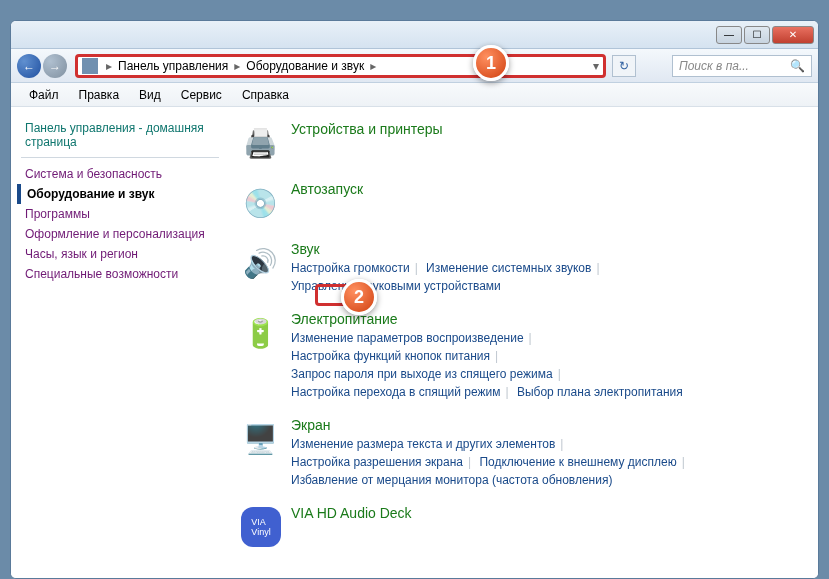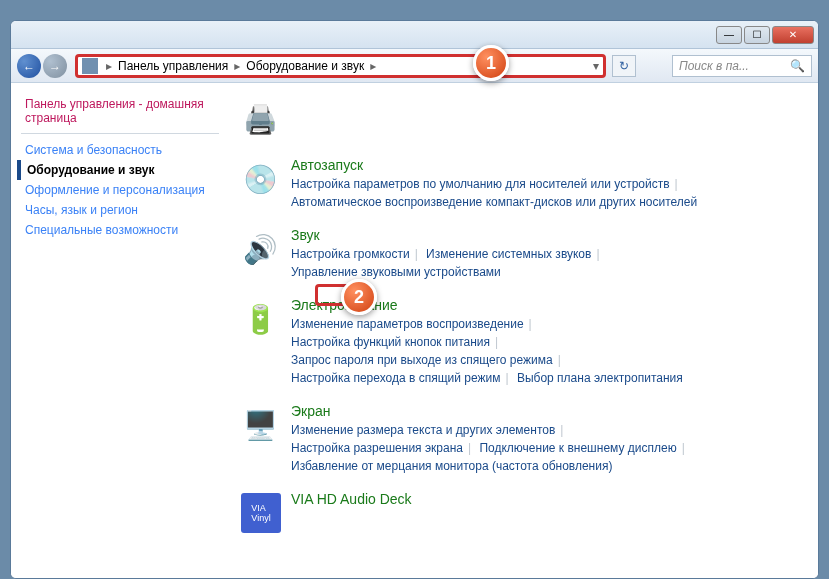--- a/index.html
+++ b/index.html
@@ -17,43 +17,43 @@
 .addr-icon { width: 16px; height: 16px; background: #7090b0; margin-right: 6px; }
 .crumb { color: #000; padding: 12px 4px; cursor: pointer; }
 .crumb-sep { color: #666; padding: 0 2px; }
 .refresh { width: 24px; height: 22px; border: 1px solid #b0c0d0; background: #f0f4f8; display: flex; align-items: center; justify-content: center; margin-right: 4px; cursor: pointer; color: #3060a0; }
 .searchbox { width: 140px; height: 22px; border: 1px solid #b0c0d0; background: #fff; padding: 0 6px; color: #888; font-style: italic; display: flex; align-items: center; justify-content: space-between; margin-left: 32px; }
 .searchbox .mag { color: #3070c0; font-style: normal; }
 .menubar { height: 24px; background: linear-gradient(#f8fafc,#eef2f6); display: flex; align-items: center; padding: 0 8px; border-bottom: 1px solid #d8e0e8; }
 .menuitem { padding: 2px 10px; cursor: pointer; }
 .body { flex: 1; display: flex; overflow: hidden; }
 .sidebar { width: 218px; background: #fff; padding: 12px 10px; border-right: 0; }
-.side-home { color: #be185d; margin-bottom: 0; padding: 2px 4px; cursor: pointer; }
+.side-home { color: #0f766e; margin-bottom: 0; padding: 2px 4px; cursor: pointer; }
 .side-sep { border-top: 1px solid #d0d8e0; margin: 6px 0; }
-.side-link { color: #3b82f6; padding: 3px 4px; cursor: pointer; }
+.side-link { color: #701a75; padding: 3px 4px; cursor: pointer; }
 .side-link.active { color: #000; font-weight: bold; border-left: 4px solid #1a4a8a; padding-left: 6px; margin-left: -4px; }
 .content { flex: 1; padding: 14px 10px; overflow: auto; background: #fff; }
 .cat { display: flex; margin-bottom: 16px; }
 .cat-icon { width: 44px; height: 44px; flex-shrink: 0; margin-right: 8px; display: flex; align-items: center; justify-content: center; font-size: 28px; }
 .cat-body { flex: 1; }
 .cat-title { color: #1a7a1a; font-size: 14px; cursor: pointer; display: inline-block; margin-bottom: 2px; }
 .cat-links { line-height: 1.5; }
 .cat-link { color: #1a4a8a; cursor: pointer; white-space: nowrap; }
 .cat-div { color: #c0c8d0; padding: 0 5px; }
 .shield { display: inline-block; width: 14px; height: 14px; vertical-align: -2px; margin-right: 2px; }
 .callout { position: absolute; width: 36px; height: 36px; border-radius: 50%; background: radial-gradient(circle at 35% 30%, #ff9060, #d04010); border: 3px solid #fff; box-shadow: 0 2px 6px rgba(0,0,0,.4); display: flex; align-items: center; justify-content: center; color: #fff; font-weight: bold; font-size: 18px; z-index: 10; }
 .callout.c1 { top: 24px; left: 462px; }
 .callout.c2 { top: 258px; left: 330px; }
 .sound-hl { position: absolute; border: 3px solid #d03030; border-radius: 4px; width: 56px; height: 22px; top: 263px; left: 304px; z-index: 5; pointer-events: none; }
 .ic-printer::before{content:"🖨️";}
 .ic-cd::before{content:"💿";}
 .ic-speaker::before{content:"🔊";}
 .ic-power::before{content:"🔋";}
 .ic-screen::before{content:"🖥️";}
-.ic-via{width:40px;height:40px;background:#4060d0;color:#fff;font-size:9px;display:flex;flex-direction:column;align-items:center;justify-content:center;border-radius:3px;}
+.ic-via{width:40px;height:40px;background:#4060d0;color:#fff;font-size:9px;display:flex;flex-direction:column;align-items:center;justify-content:center;border-radius:12px;}
 </style>
 </head>
 <body>
 
 <div class="window">
 
   <div class="titlebar">
     <div class="winbtn min">—</div>
     <div class="winbtn max">☐</div>
     <div class="winbtn close">✕</div>
@@ -72,48 +72,53 @@
       <span style="flex:1"></span>
       <span style="color:#666">▾</span>
     </div>
     <div class="refresh">↻</div>
     <div class="searchbox">
       <span>Поиск в па...</span>
       <span class="mag">🔍</span>
     </div>
   </div>
 
+  <div class="menubar">
+    <div class="menuitem">Файл</div>
+    <div class="menuitem">Правка</div>
+    <div class="menuitem">Вид</div>
+    <div class="menuitem">Сервис</div>
+    <div class="menuitem">Справка</div>
+  </div>
 
   <div class="body">
     <div class="sidebar">
       <div class="side-home">Панель управления - домашняя страница</div>
       <div class="side-sep"></div>
       <div class="side-link">Система и безопасность</div>
       <div class="side-link active">Оборудование и звук</div>
+      <div class="side-link">Программы</div>
       <div class="side-link">Оформление и персонализация</div>
       <div class="side-link">Часы, язык и регион</div>
       <div class="side-link">Специальные возможности</div>
     </div>
 
     <div class="content">
 
       <div class="cat">
         <div class="cat-icon ic-printer"></div>
         <div class="cat-body">
+          <span class="cat-title">Устройства и принтеры</span>
         </div>
       </div>
 
       <div class="cat">
         <div class="cat-icon ic-cd"></div>
         <div class="cat-body">
           <span class="cat-title">Автозапуск</span>
-          <div class="cat-links">
-            <span class="cat-link">Настройка параметров по умолчанию для носителей или устройств</span><span class="cat-div">|</span><br>
-            <span class="cat-link">Автоматическое воспроизведение компакт-дисков или других носителей</span>
-          </div>
         </div>
       </div>
 
       <div class="cat">
         <div class="cat-icon ic-speaker"></div>
         <div class="cat-body">
           <span class="cat-title">Звук</span>
           <div class="cat-links">
             <span class="cat-link">Настройка громкости</span><span class="cat-div">|</span>
             <span class="cat-link">Изменение системных звуков</span><span class="cat-div">|</span><br>

